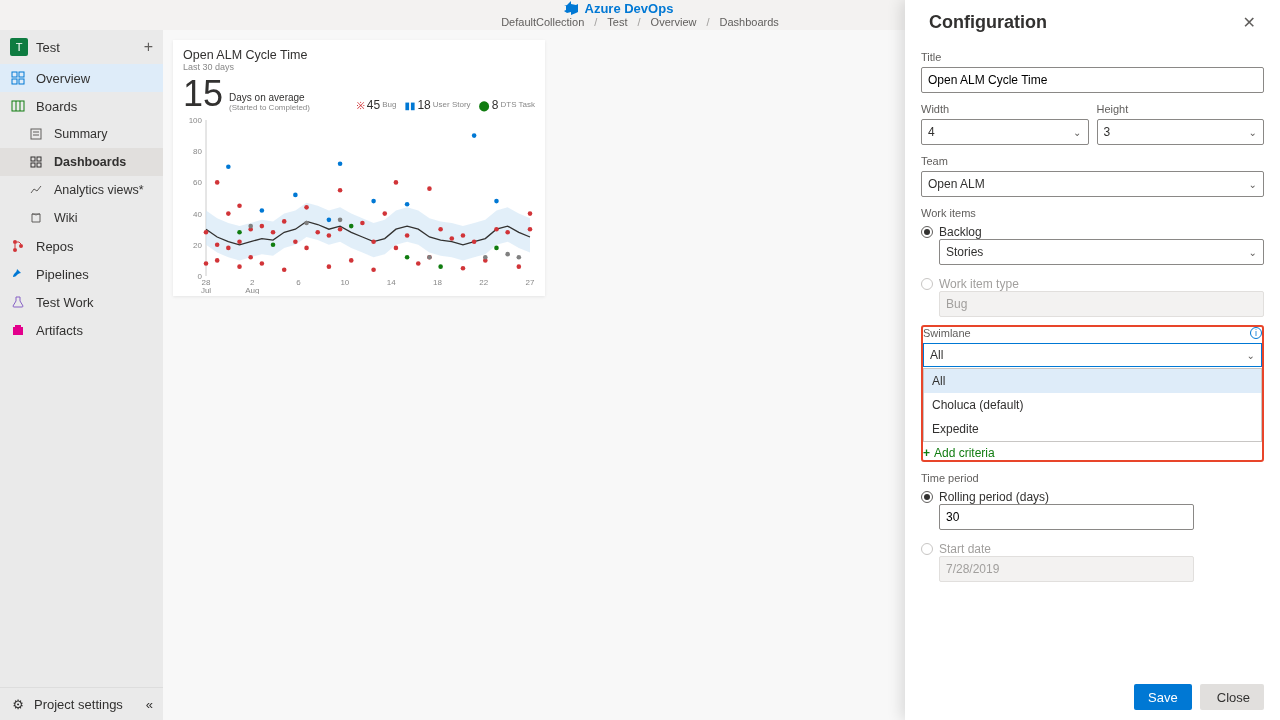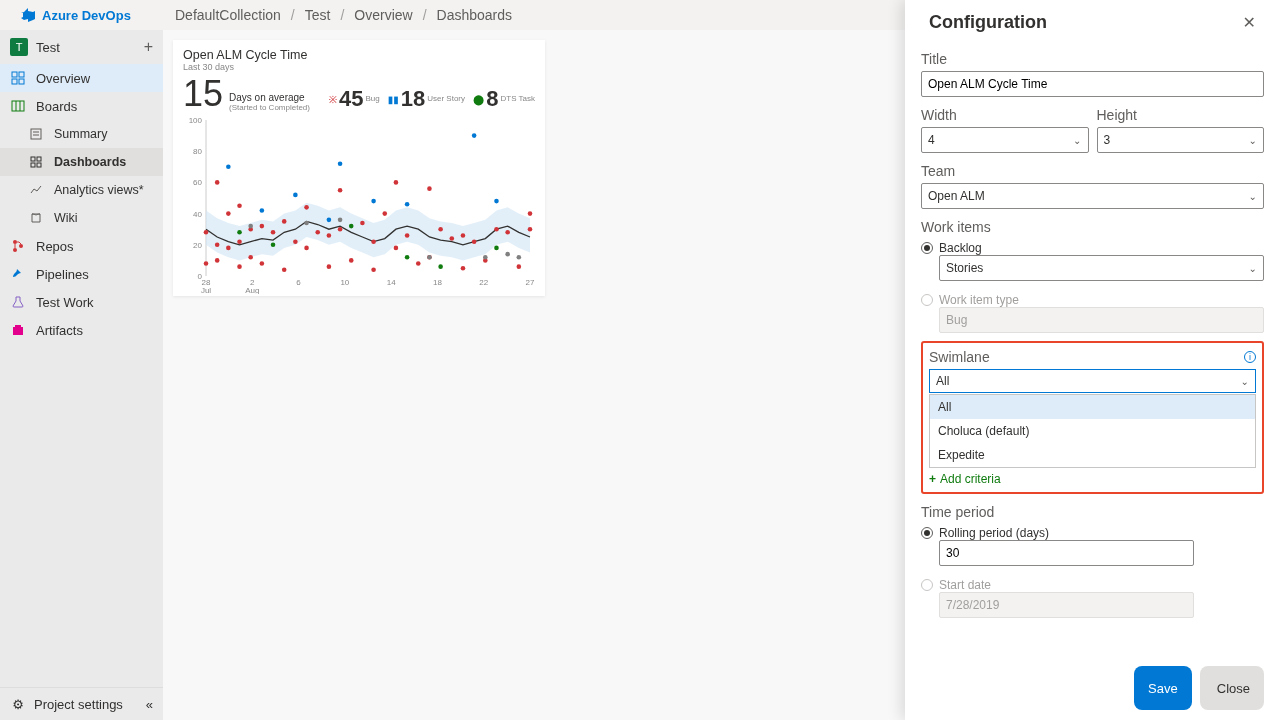--- a/index.html
+++ b/index.html
@@ -1,23 +1,23 @@
 <!DOCTYPE html>
 <html><head>
 <meta charset="utf-8">
 <style>
   * { box-sizing: border-box; margin: 0; padding: 0; }
   body { font-family: "Segoe UI", -apple-system, sans-serif; font-size: 13px; color: #323130; background: #f3f2f1; width: 1280px; height: 720px; overflow: hidden; position: relative; }
   
-  .topbar { height: 30px; background: #f3f2f1; display: flex; align-items: center; padding: 0 20px; }
+  .topbar { height: 30px; background: #f3f2f1; display: flex; align-items: center; padding: 0 20px; flex-direction: column; }
   .logo-area { display: flex; align-items: center; gap: 6px; width: 155px; }
   .logo-shape { width: 16px; height: 16px; display:inline-block; }
   .logo-shape svg { display:block; }
   .brand { font-weight: 600; color: #0078d4; font-size: 13px; }
-  .breadcrumb { display: flex; align-items: center; gap: 10px; color: #605e5c; font-size: 14px; }
+  .breadcrumb { display: flex; align-items: center; gap: 10px; color: #605e5c; font-size: 11px; }
   .breadcrumb a { color: #605e5c; text-decoration: none; }
   .crumb-sep { color: #a19f9d; }
   
   .sidebar { position: absolute; left: 0; top: 30px; bottom: 0; width: 163px; background: #eaeaea; display:flex; flex-direction:column; }
   .project-row { display:flex; align-items:center; padding: 8px 10px; gap:8px; }
   .project-badge { width: 18px; height: 18px; background: #0e7c41; color:#fff; font-size:11px; display:flex; align-items:center; justify-content:center; border-radius:2px; }
   .plus { margin-left:auto; color:#605e5c; font-size:16px; font-weight:300; }
   .nav-item { display:flex; align-items:center; padding: 6px 10px; gap:10px; font-size:13px; cursor:pointer; }
   .nav-item.selected-blue { background:#deecf9; color:#323130; }
   .nav-item.selected-strong { background:#e1dfdd; font-weight:600; }
@@ -30,53 +30,53 @@
   .canvas { position:absolute; left:163px; top:30px; right:0; bottom:0; background:#f8f8f8; }
   .widget { position:absolute; left:10px; top:10px; width:372px; height:256px; background:#fff; box-shadow: 0 1px 3px rgba(0,0,0,.08); padding:8px 10px; }
   .widget-title { font-size:12.5px; color:#323130; }
   .widget-sub { font-size:9px; color:#888; }
   .widget-header { display:flex; align-items:flex-end; margin-top:4px; }
   .big-num { font-size:36px; font-weight:300; line-height:1; }
   .days-label { font-size:10px; margin-left:6px; }
   .days-sub { font-size:8px; color:#888; margin-left:6px; }
   .metrics { margin-left:auto; display:flex; gap:8px; align-items:center; }
   .metric { display:flex; align-items:center; gap:2px; font-size:10px; }
-  .metric .n { font-size:22px; font-weight:700; }
+  .metric .n { font-size:12px; font-weight:400; }
   .metric .lbl { font-size:8px; color:#888; line-height:1; }
   .chart-area { position:relative; height:178px; margin-top:4px; }
   .chart-area svg { width:100%; height:100%; }
   .ytick { font-size:8px; fill:#888; }
   .xtick { font-size:8px; fill:#888; }
 
   .panel { position:absolute; right:0; top:0; width:375px; height:720px; background:#fff; box-shadow: -4px 0 14px rgba(0,0,0,.12); display:flex; flex-direction:column; }
   .panel-head { display:flex; align-items:center; padding:12px 24px 4px; }
   .panel-title { font-size:18px; font-weight:600; }
   .close-x { margin-left:auto; font-size:16px; color:#605e5c; cursor:pointer; }
   .panel-body { padding:4px 16px 0; flex:1; overflow:hidden; }
-  .field-label { font-size:14px; color:#605e5c; margin-top:10px; margin-bottom:4px; }
+  .field-label { font-size:11px; color:#605e5c; margin-top:10px; margin-bottom:4px; }
   .text-input, .select { width:100%; height:26px; border:1px solid #8a8886; border-radius:2px; padding:0 6px; font-size:12px; background:#fff; }
   .select { display:flex; align-items:center; justify-content:space-between; }
   .select.disabled { background:#f3f2f1; color:#a19f9d; border-color:#e1dfdd; }
   .row2 { display:flex; gap:8px;justify-content:space-between; }
   .row2 > div { flex:1; }
   .radio-row { display:flex; align-items:center; gap:6px; font-size:12px; margin-top:6px; }
   .radio { width:12px; height:12px; border:1px solid #605e5c; border-radius:50%; display:inline-flex; align-items:center; justify-content:center; }
   .radio.on::after { content:""; width:6px; height:6px; background:#323130; border-radius:50%; }
   .radio.off { border-color:#c8c6c4; }
   .indent-input { margin-left:18px; width: calc(100% - 18px - 70px); }
-  .highlight-box { border:2.5px solid #e8452a; border-radius:3px; padding:6px; margin-top:8px; position:relative; }
+  .highlight-box { border:2.5px solid #e8452a; border-radius:3px; margin-top:8px; position:relative; }
   .swim-label-row { display:flex; align-items:center; }
   .info-dot { width:12px; height:12px; border:1px solid #0078d4; color:#0078d4; border-radius:50%; font-size:9px; display:flex; align-items:center; justify-content:center; margin-left:auto; }
   .swim-select { border:1px solid #0078d4; height:24px; display:flex; align-items:center; justify-content:space-between; padding:0 6px; font-size:12px; background:#fff; margin-top:4px; }
   .swim-dropdown { border:1px solid #c8c6c4; background:#fff; margin-top:1px; }
   .swim-opt { padding:5px 8px; font-size:12px; cursor:pointer; }
   .swim-opt.sel { background:#deecf9; }
   .add-crit { display:flex; align-items:center; gap:4px; font-size:12px; color:#107c10; margin-top:4px; }
   .panel-footer { display:flex; justify-content:flex-end; gap:8px; padding:10px 16px; }
-  .btn { height:44px; padding:0 14px; font-size:13px; border-radius:8px; border:none; cursor:pointer; }
+  .btn { height:26px; padding:0 14px; font-size:13px; border-radius:2px; border:none; cursor:pointer; }
   .btn-primary { background:#0078d4; color:#fff; }
   .btn-secondary { background:#e1dfdd; color:#323130;padding-left:17px; }
   .chev { font-size:10px; color:#605e5c; }
 </style>
 </head>
 <body>
 
 <div class="topbar">
   <div class="logo-area">
     <span class="logo-shape">

